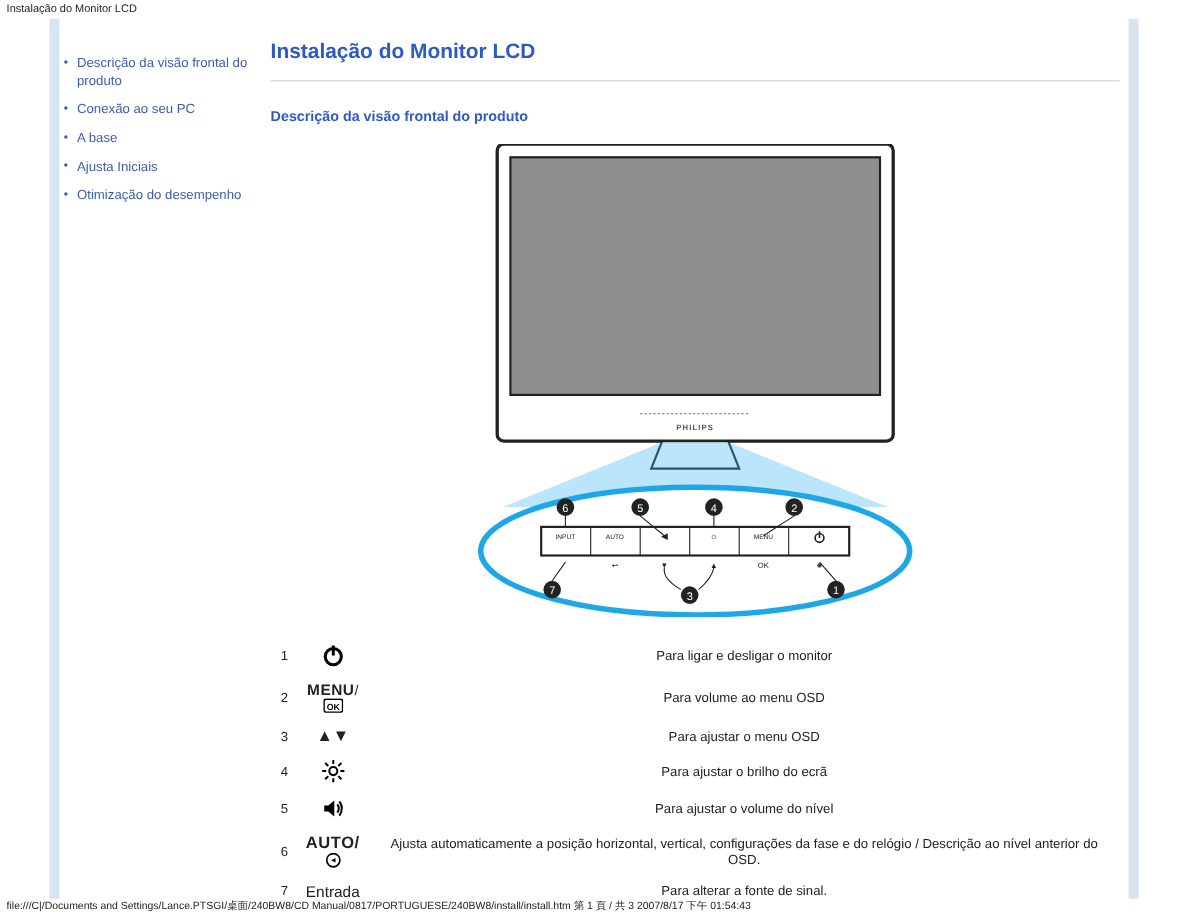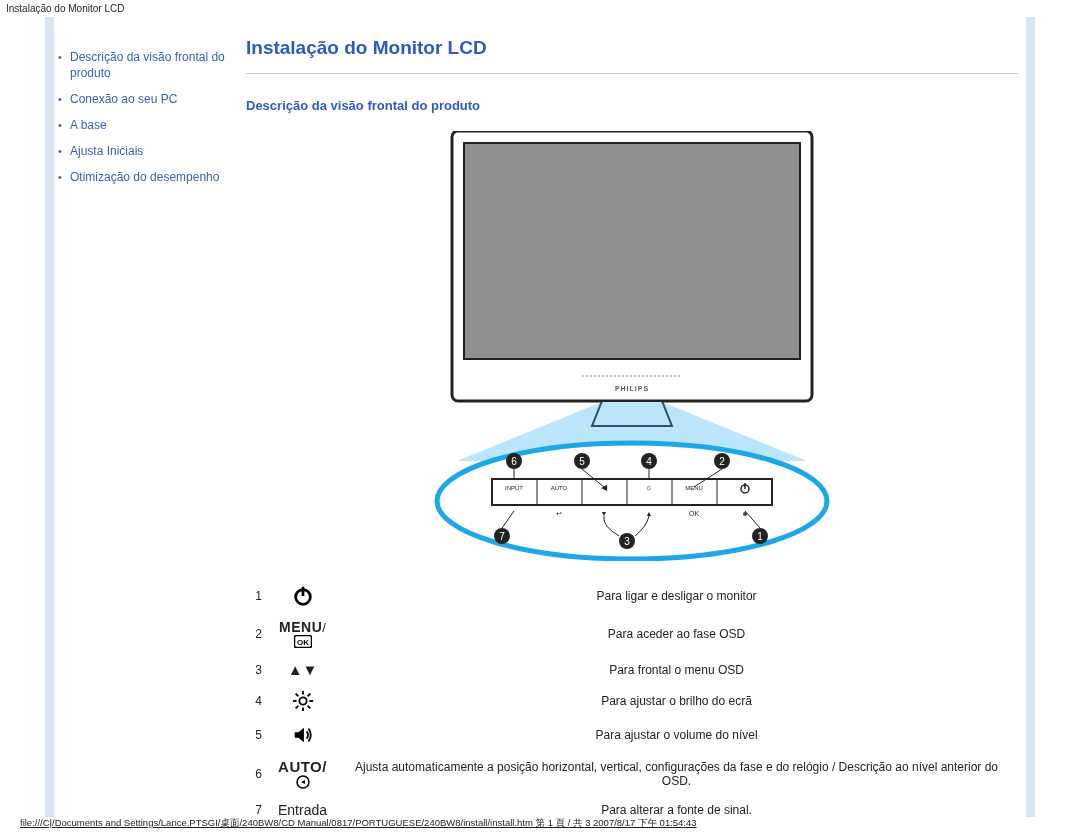--- a/index.html
+++ b/index.html
@@ -111,27 +111,26 @@
   table.legend-tbl td {
     padding: 6px 8px;
     vertical-align: middle;
     text-align: center;
   }
   table.legend-tbl td.num { width: 24px; text-align: right; }
   table.legend-tbl td.ico { width: 64px; text-align: center; }
   .footer {
     position: absolute;
     bottom: 4px;
-    left: 20px;
+    left: 6px;
     right: 6px;
     font-size: 9.5px;
     color: #222;
     white-space: nowrap;
     overflow: hidden;
-    text-decoration: underline;
   }
   .icon-txt {
     font-weight: bold;
     font-size: 13px;
     letter-spacing: 0.5px;
   }
   svg { display: inline-block; vertical-align: middle; }
 </style>
 </head>
 <body>
@@ -270,28 +269,28 @@
               <td>Para ligar e desligar o monitor</td>
             </tr>
             <tr>
               <td class="num">2</td>
               <td class="ico">
                 <span class="icon-txt" style="font-size:14px;">MENU</span><span style="font-size:13px;">/</span><svg width="18" height="13" viewBox="0 0 18 13" style="vertical-align:-2px;">
                       <rect x="0.5" y="0.5" width="17" height="12" rx="2" fill="none" stroke="#000" stroke-width="1.5"></rect>
                       <text x="9" y="10" text-anchor="middle" font-size="8" font-weight="bold">OK</text>
                     </svg>
               </td>
-              <td>Para aceder ao fase OSD</td>
+              <td>Para volume ao menu OSD</td>
             </tr>
             <tr>
               <td class="num">3</td>
               <td class="ico">
                 <span style="font-size:15px;">▲▼</span>
               </td>
-              <td>Para frontal o menu OSD</td>
+              <td>Para ajustar o menu OSD</td>
             </tr>
             <tr>
               <td class="num">4</td>
               <td class="ico">
                 <svg width="22" height="22" viewBox="0 0 24 24">
                       <circle cx="12" cy="12" r="4" fill="none" stroke="#000" stroke-width="2"></circle>
                       <g stroke="#000" stroke-width="2">
                         <line x1="12" y1="1" x2="12" y2="5"></line>
                         <line x1="12" y1="19" x2="12" y2="23"></line>
                         <line x1="1" y1="12" x2="5" y2="12"></line>

